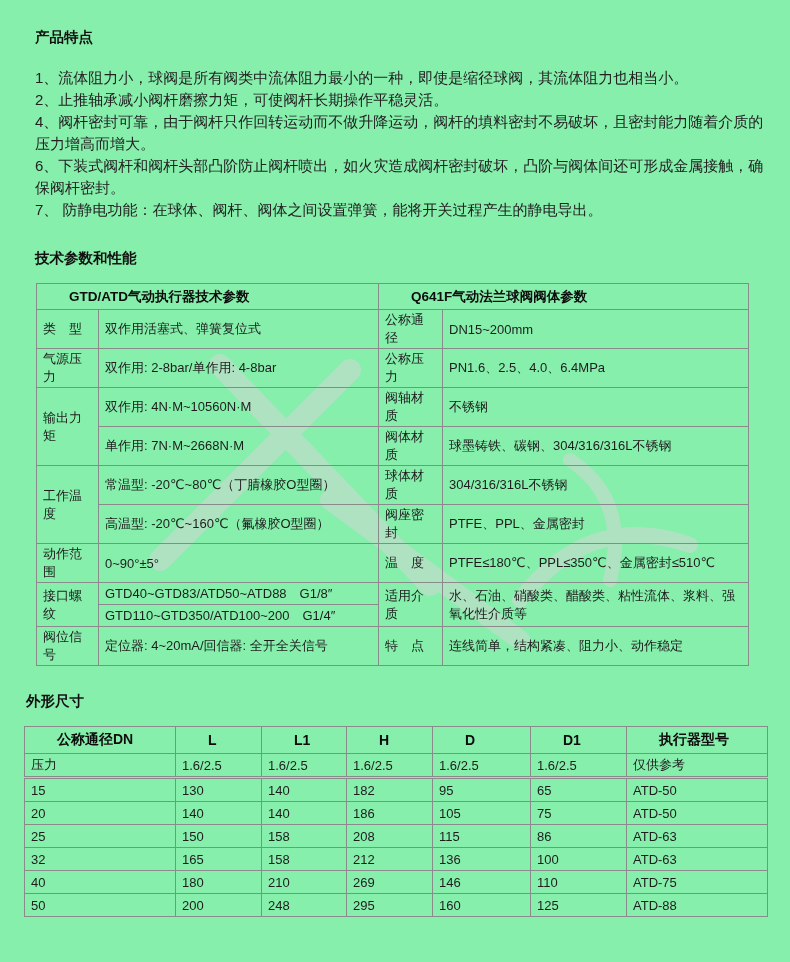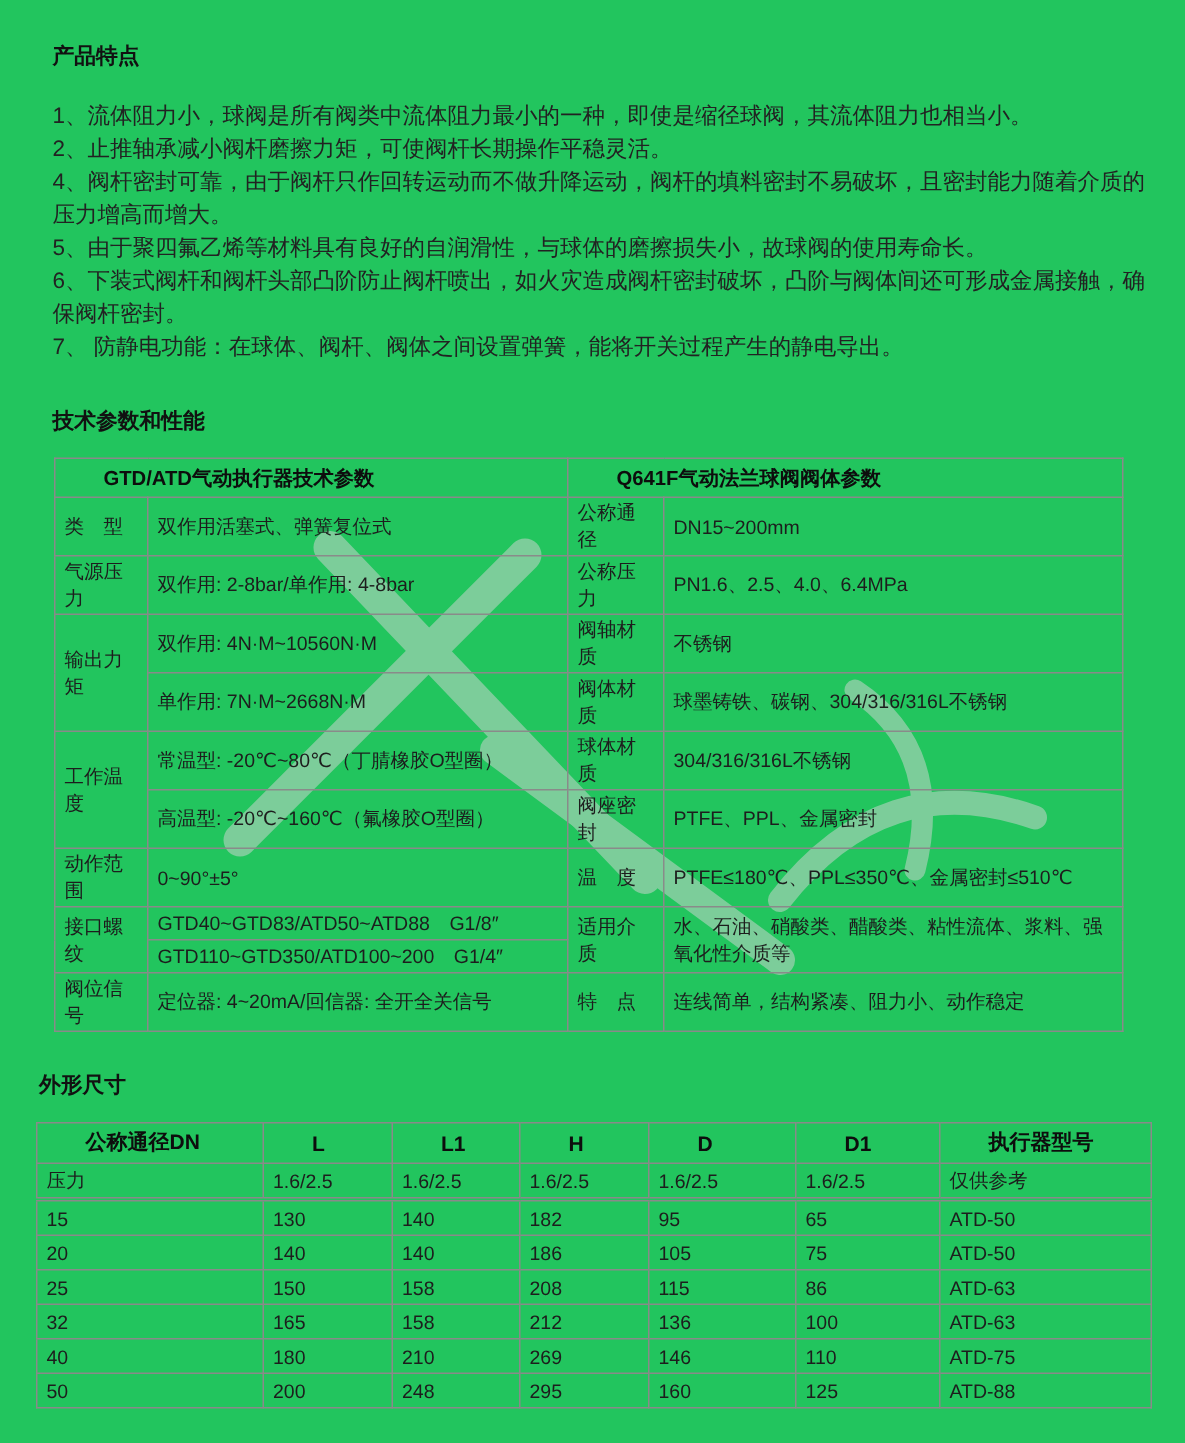--- a/index.html
+++ b/index.html
@@ -1,20 +1,20 @@
 <!DOCTYPE html>
 <html><head>
 <meta charset="utf-8">
 <style>
   html, body { margin: 0; padding: 0; background: #ffffff; }
   .page {
     position: relative;
     width: 790px;
     height: 962px;
-    background: #22c55e;
+    background: #86efac;
     overflow: hidden;
     font-family: "Liberation Sans", "DejaVu Sans", sans-serif;
     color: #212121;
   }
   .watermark {
     position: absolute;
     left: 100px;
     top: 350px;
     opacity: 0.5;
     pointer-events: none;
@@ -66,21 +66,20 @@
   </svg>
 
   <div class="content">
 
     <div class="section-title features-title">产品特点</div>
 
     <ul class="features-list">
       <li>1、流体阻力小，球阀是所有阀类中流体阻力最小的一种，即使是缩径球阀，其流体阻力也相当小。</li>
       <li>2、止推轴承减小阀杆磨擦力矩，可使阀杆长期操作平稳灵活。</li>
       <li>4、阀杆密封可靠，由于阀杆只作回转运动而不做升降运动，阀杆的填料密封不易破坏，且密封能力随着介质的压力增高而增大。</li>
-      <li>5、由于聚四氟乙烯等材料具有良好的自润滑性，与球体的磨擦损失小，故球阀的使用寿命长。</li>
       <li>6、下装式阀杆和阀杆头部凸阶防止阀杆喷出，如火灾造成阀杆密封破坏，凸阶与阀体间还可形成金属接触，确保阀杆密封。</li>
       <li>7、 防静电功能：在球体、阀杆、阀体之间设置弹簧，能将开关过程产生的静电导出。</li>
     </ul>
 
     <div class="section-title tech-title">技术参数和性能</div>
 
     <table class="tech-table">
       <colgroup>
         <col style="width:62px">
           <col style="width:280px">

